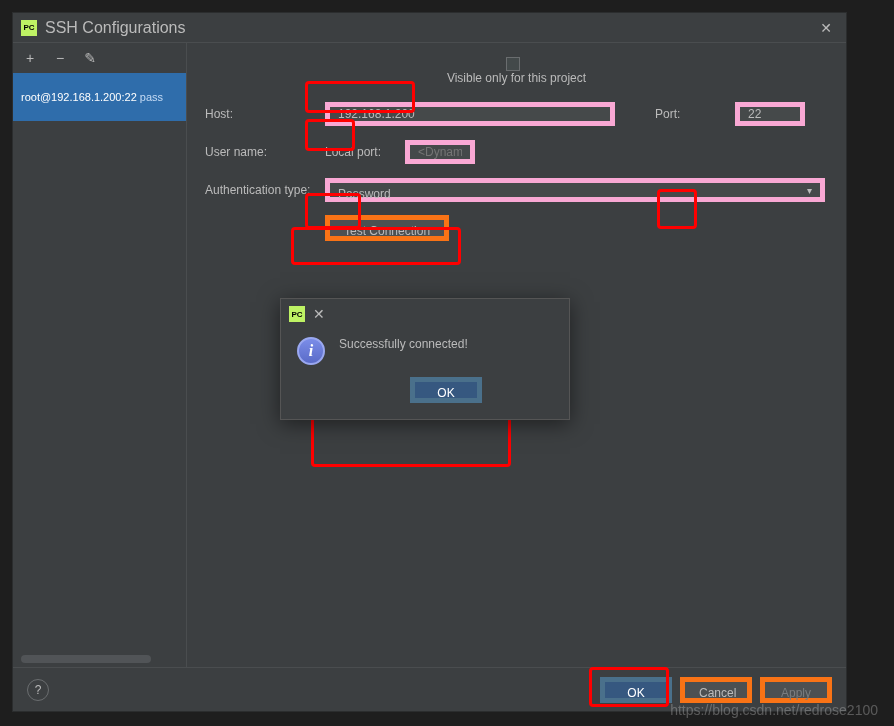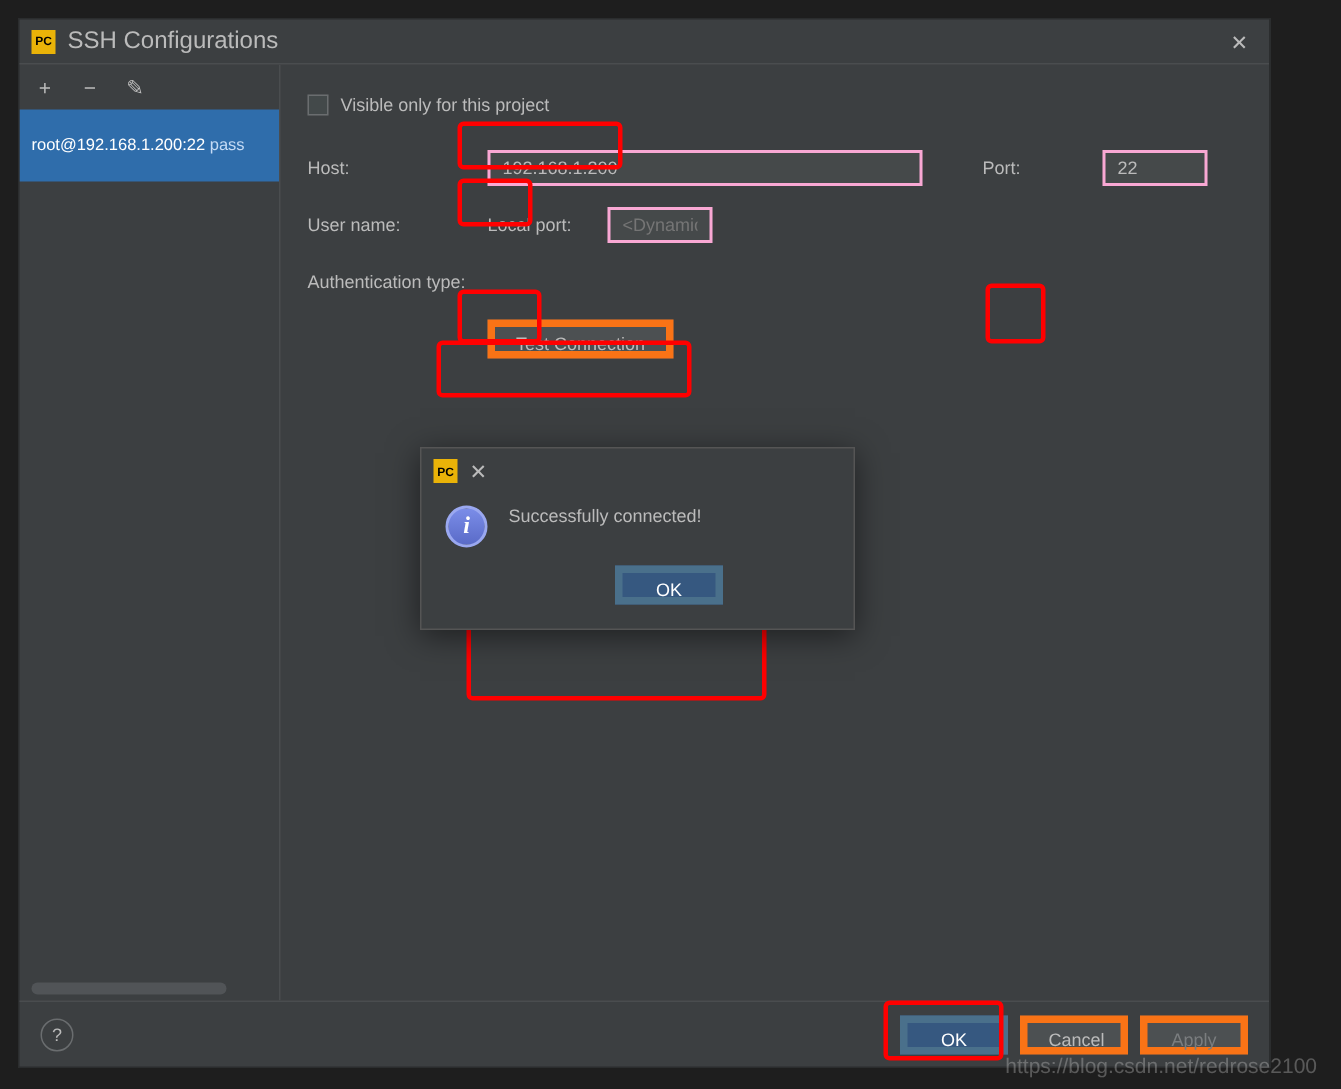--- a/index.html
+++ b/index.html
@@ -30,21 +30,21 @@
       height: 30px;
       display: flex;
       align-items: center;
       padding: 0 8px;
       gap: 8px;
       border-bottom: 1px solid #4a4d4f;
     }
     .app-icon {
       width: 16px;
       height: 16px;
-      background: #eab308;
+      background: #bef264;
       color: #000;
       font-size: 8px;
       font-weight: bold;
       display: flex;
       align-items: center;
       justify-content: center;
     }
     .title-text {
       color: #bbbbbb;
       font-size: 16px;
@@ -109,20 +109,21 @@
       position: relative;
     }
     .form-row {
       display: flex;
       align-items: center;
       margin-bottom: 12px;
       min-height: 26px;
     }
     .checkbox-row {
       margin-bottom: 16px;
+      flex-direction: column;
     }
     .checkbox {
       width: 14px;
       height: 14px;
       border: 1px solid #6a6d6f;
       background: #43494a;
       margin-right: 8px;
       display: inline-flex;
       align-items: center;
       justify-content: center;
@@ -136,21 +137,21 @@
       color: #bbbbbb;
       font-size: 12px;
       width: 120px;
     }
     .label-sm {
       width: auto;
       margin-right: 8px;
     }
     .input {
       background: #45494a;
-      border: 2px solid #f9a8d4;
+      border: 5px solid #f9a8d4;
       color: #bbbbbb;
       font-size: 12px;
       padding: 4px 8px;
       height: 24px;
     }
     .input-host { width: 290px; margin-right: 40px; }
     .input-port { width: 70px; }
     .input-user { width: 290px; margin-right: 40px; }
     .input-lport { width: 70px; color: #7a7d7f; }
     .input-auth { width: 500px; position: relative; }
@@ -317,20 +318,24 @@
       </div>
 
       <div class="form-row">
         <span class="label">User name:</span>
         <span class="label label-sm" style="width:72px">Local port:</span>
         <input class="input input-lport" placeholder="&lt;Dynamic&gt;" style="">
       </div>
 
       <div class="form-row">
         <span class="label">Authentication type:</span>
+        <div class="input input-auth">
+          <span>Password</span>
+          <span class="dropdown-arrow">▾</span>
+        </div>
       </div>
 
 
       <div class="form-row">
         <span class="label"></span>
         <button class="btn">Test Connection</button>
       </div>
 
       <div class="red-box" style="top:38px;left:118px;width:110px;height:32px"></div>
       <div class="red-box" style="top:76px;left:118px;width:50px;height:32px"></div>

